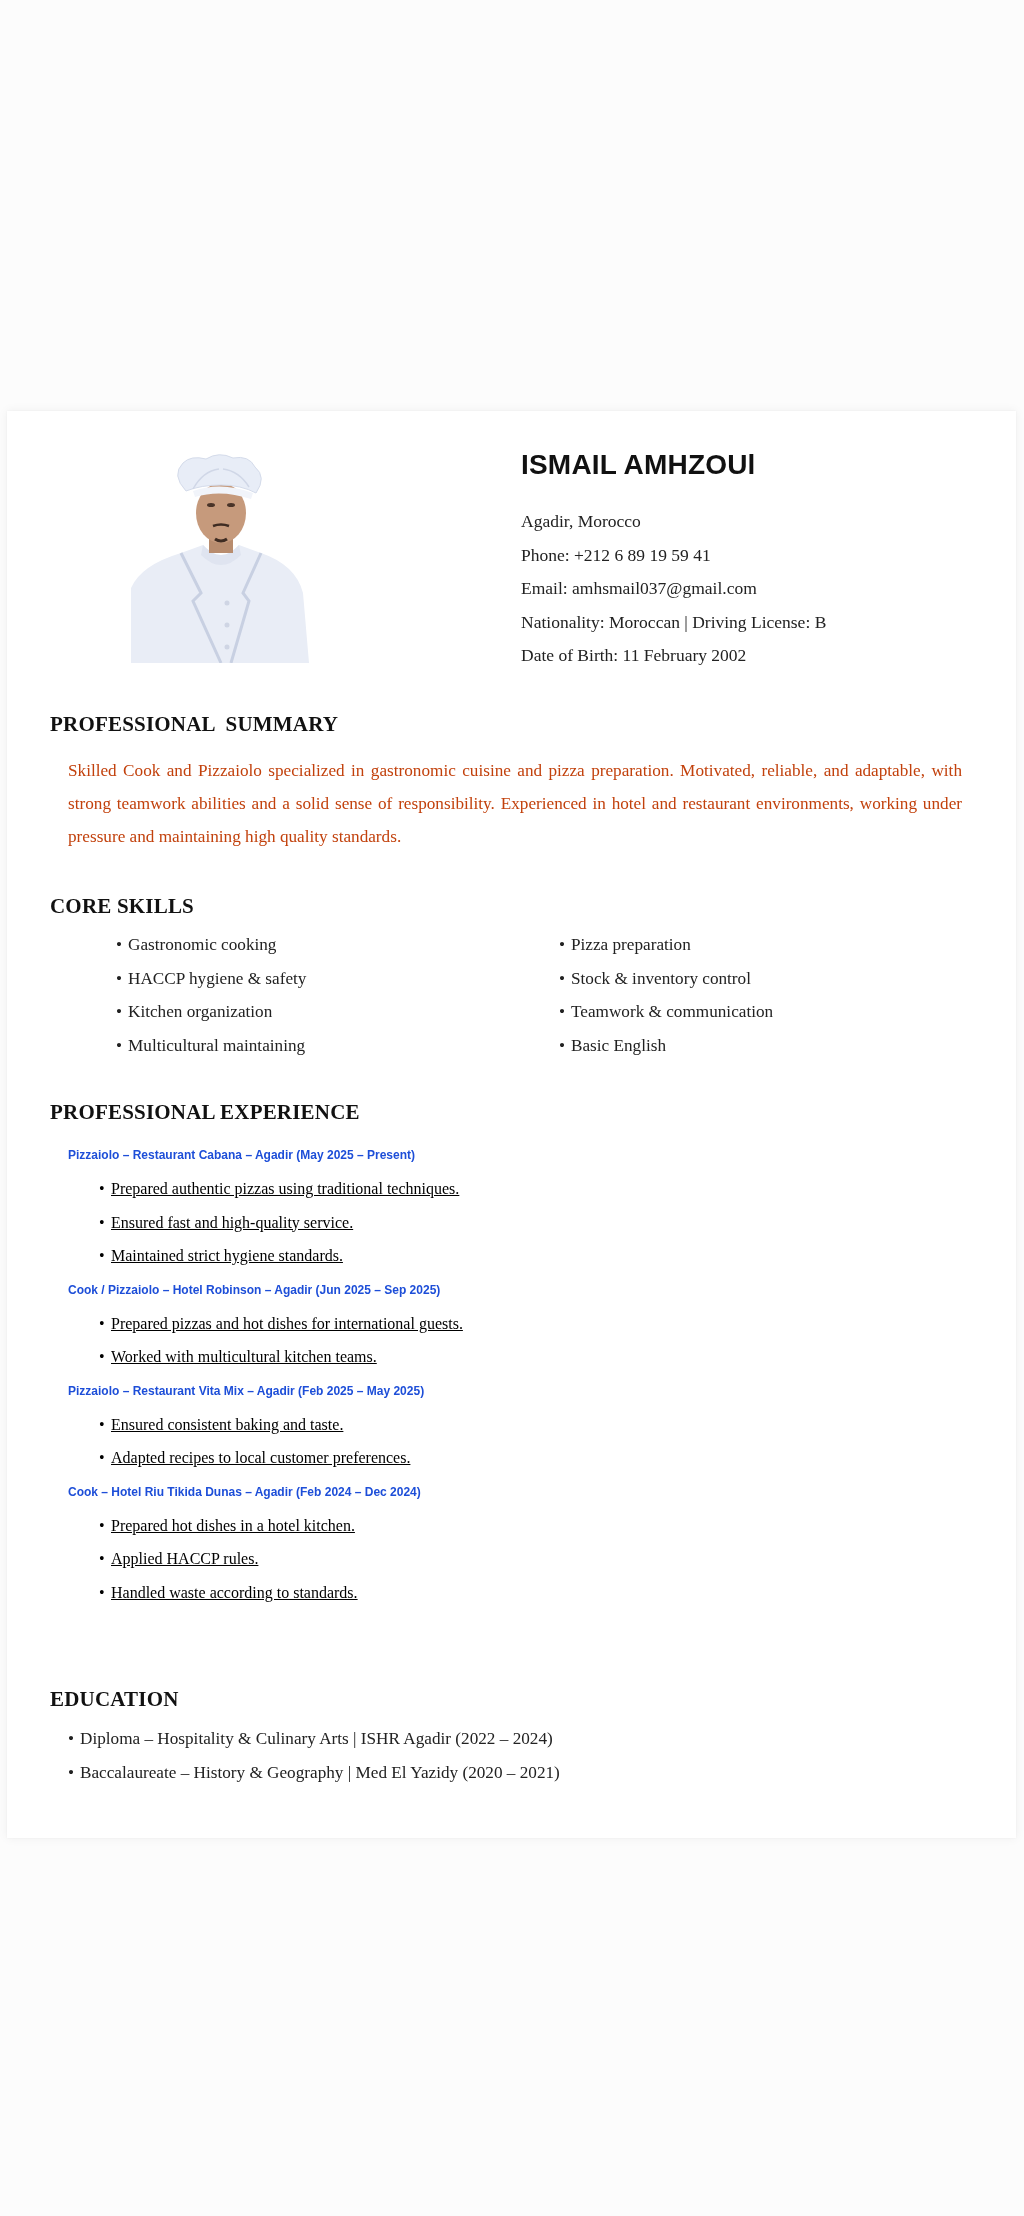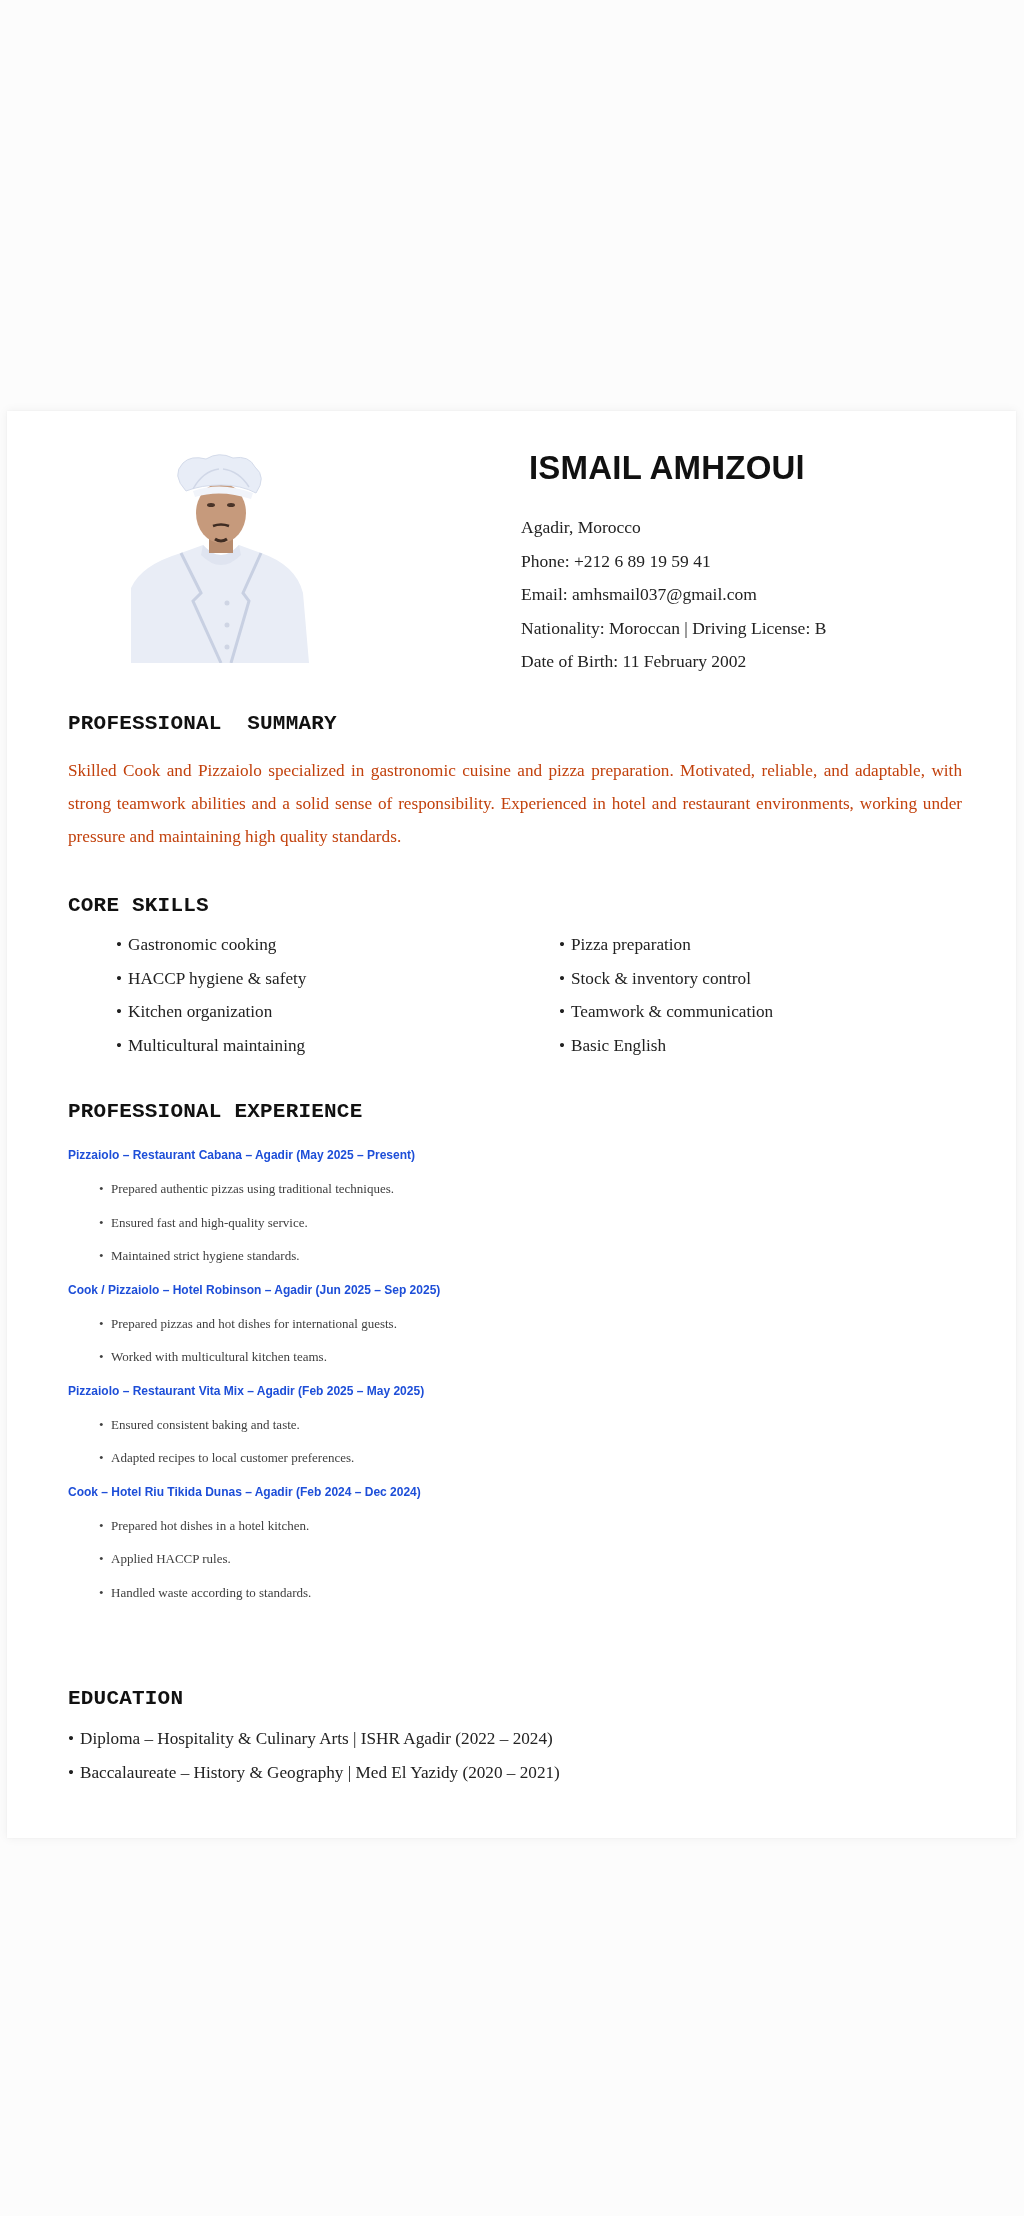--- a/index.html
+++ b/index.html
@@ -32,34 +32,34 @@
       height: 210px;
     }
     .header-info {
       position: absolute;
       left: 514px;
       top: 38px;
     }
     .name {
       font-family: "Liberation Sans", "DejaVu Sans", sans-serif;
       font-weight: bold;
-      font-size: 33px;
+      font-size: 28px;
       color: #111;
-      margin: 0 0 24px 8px;
+      margin: 0 0 24px 0;
       letter-spacing: 0.2px;
     }
     .contact-line {
       font-size: 17.5px;
       line-height: 33.6px;
       color: #222;
     }
     .section-title {
       position: absolute;
-      left: 61px;
-      font-family: Liberation Mono, monospace;
+      left: 43px;
+      font-family: Liberation Serif, serif;
       font-weight: bold;
       font-size: 21px;
       color: #111;
       letter-spacing: 0.2px;
     }
     .summary {
       position: absolute;
       left: 61px;
       top: 343px;
       width: 894px;
@@ -94,24 +94,25 @@
       width: 900px;
     }
     .job-title {
       font-family: "Liberation Sans", "DejaVu Sans", sans-serif;
       font-weight: bold;
       font-size: 12px;
       line-height: 34px;
       color: #1d4ed8;
     }
     .job-item {
-      font-size: 13px;
+      font-size: 16px;
       line-height: 33.5px;
-      color: #404040;
+      color: #000000;
       padding-left: 31px;
+      text-decoration: underline;
     }
     .education {
       position: absolute;
       left: 61px;
       top: 1311px;
       width: 900px;
     }
     .edu-item {
       font-size: 17.2px;
       line-height: 33.5px;

